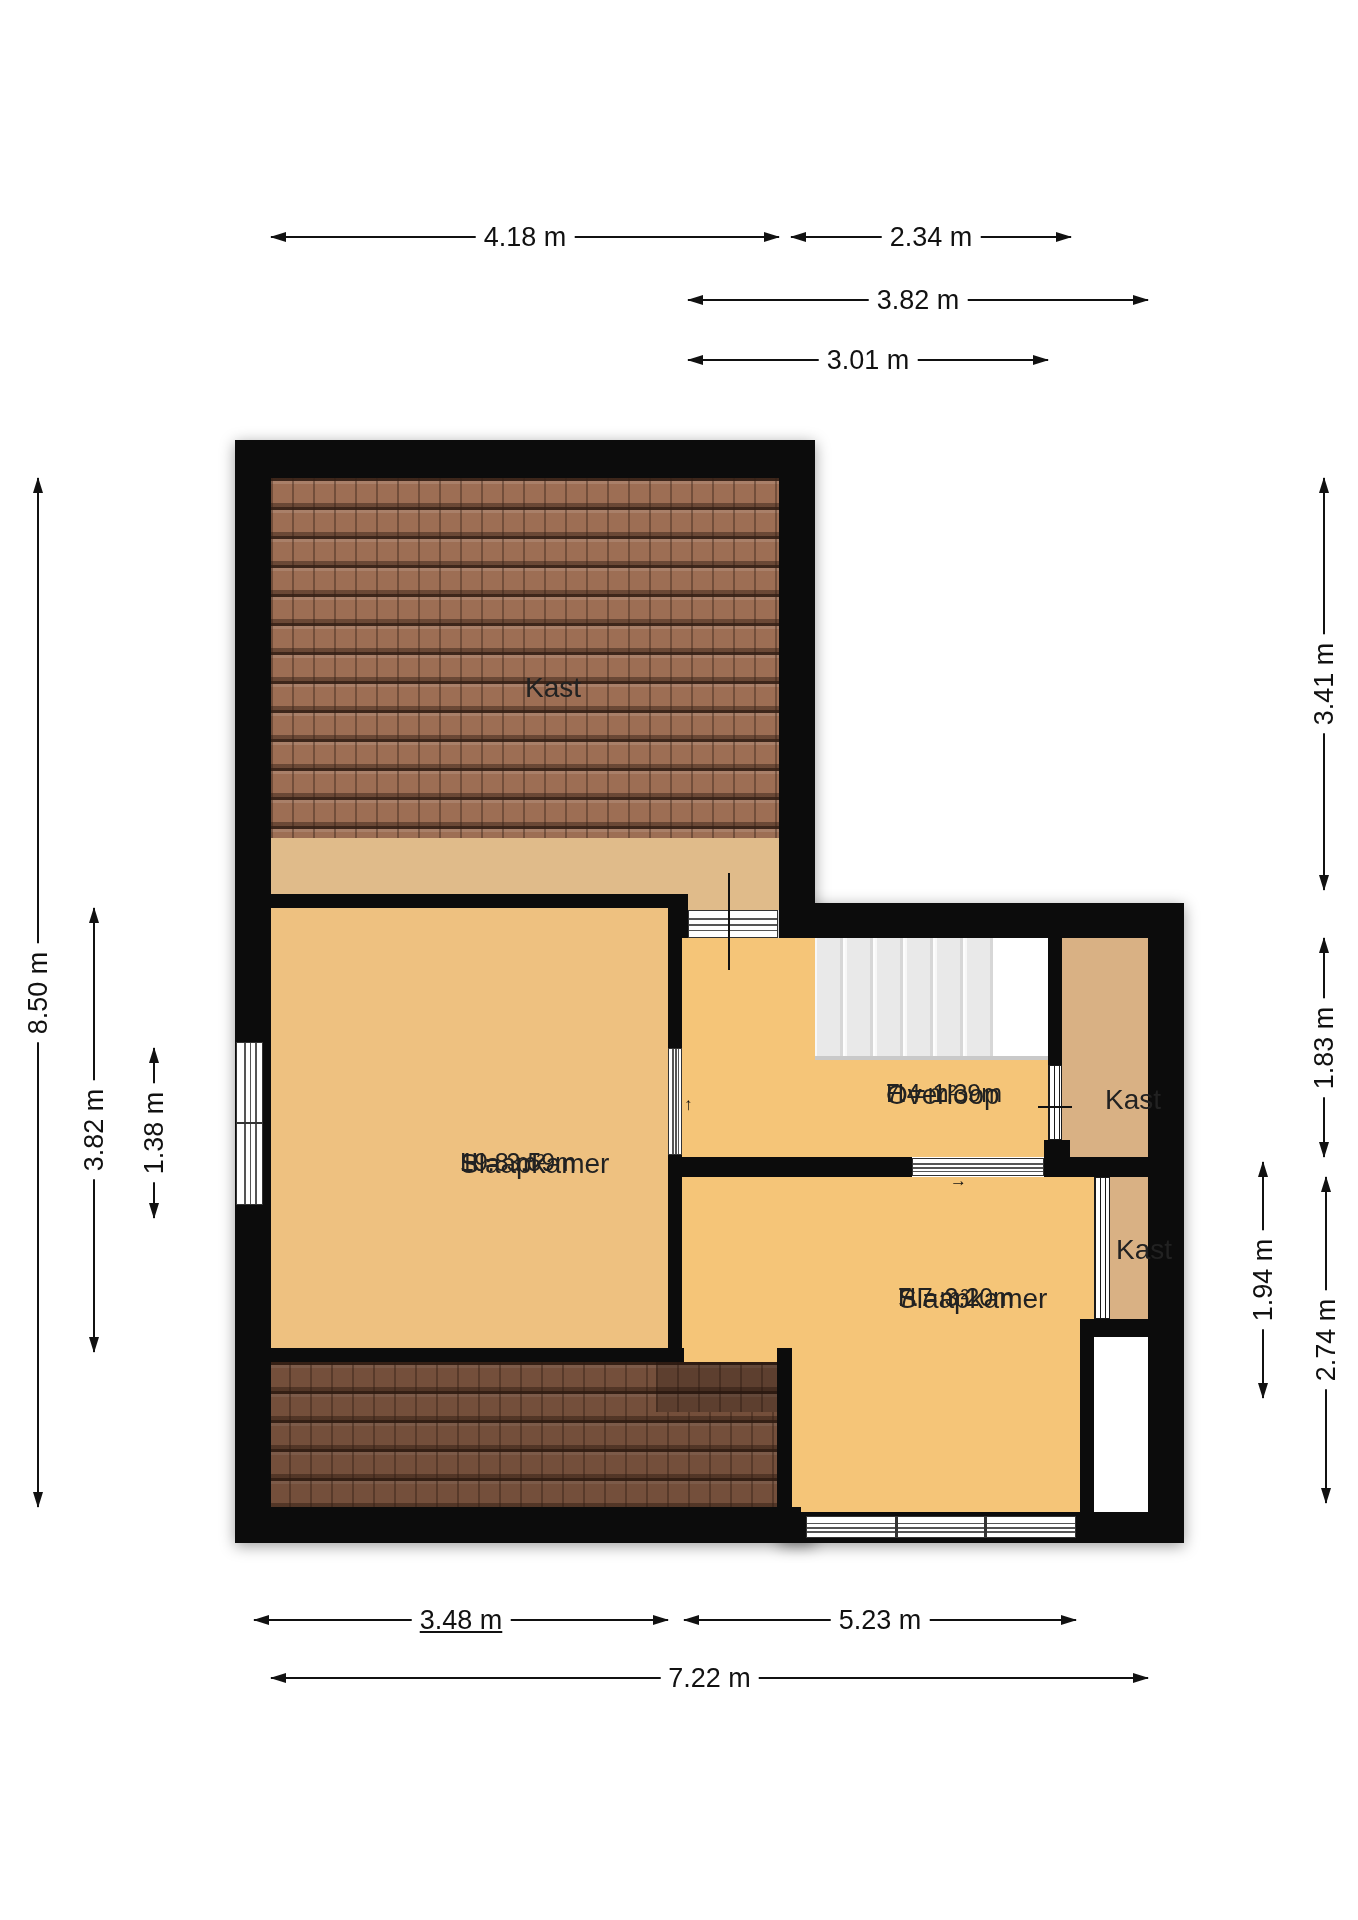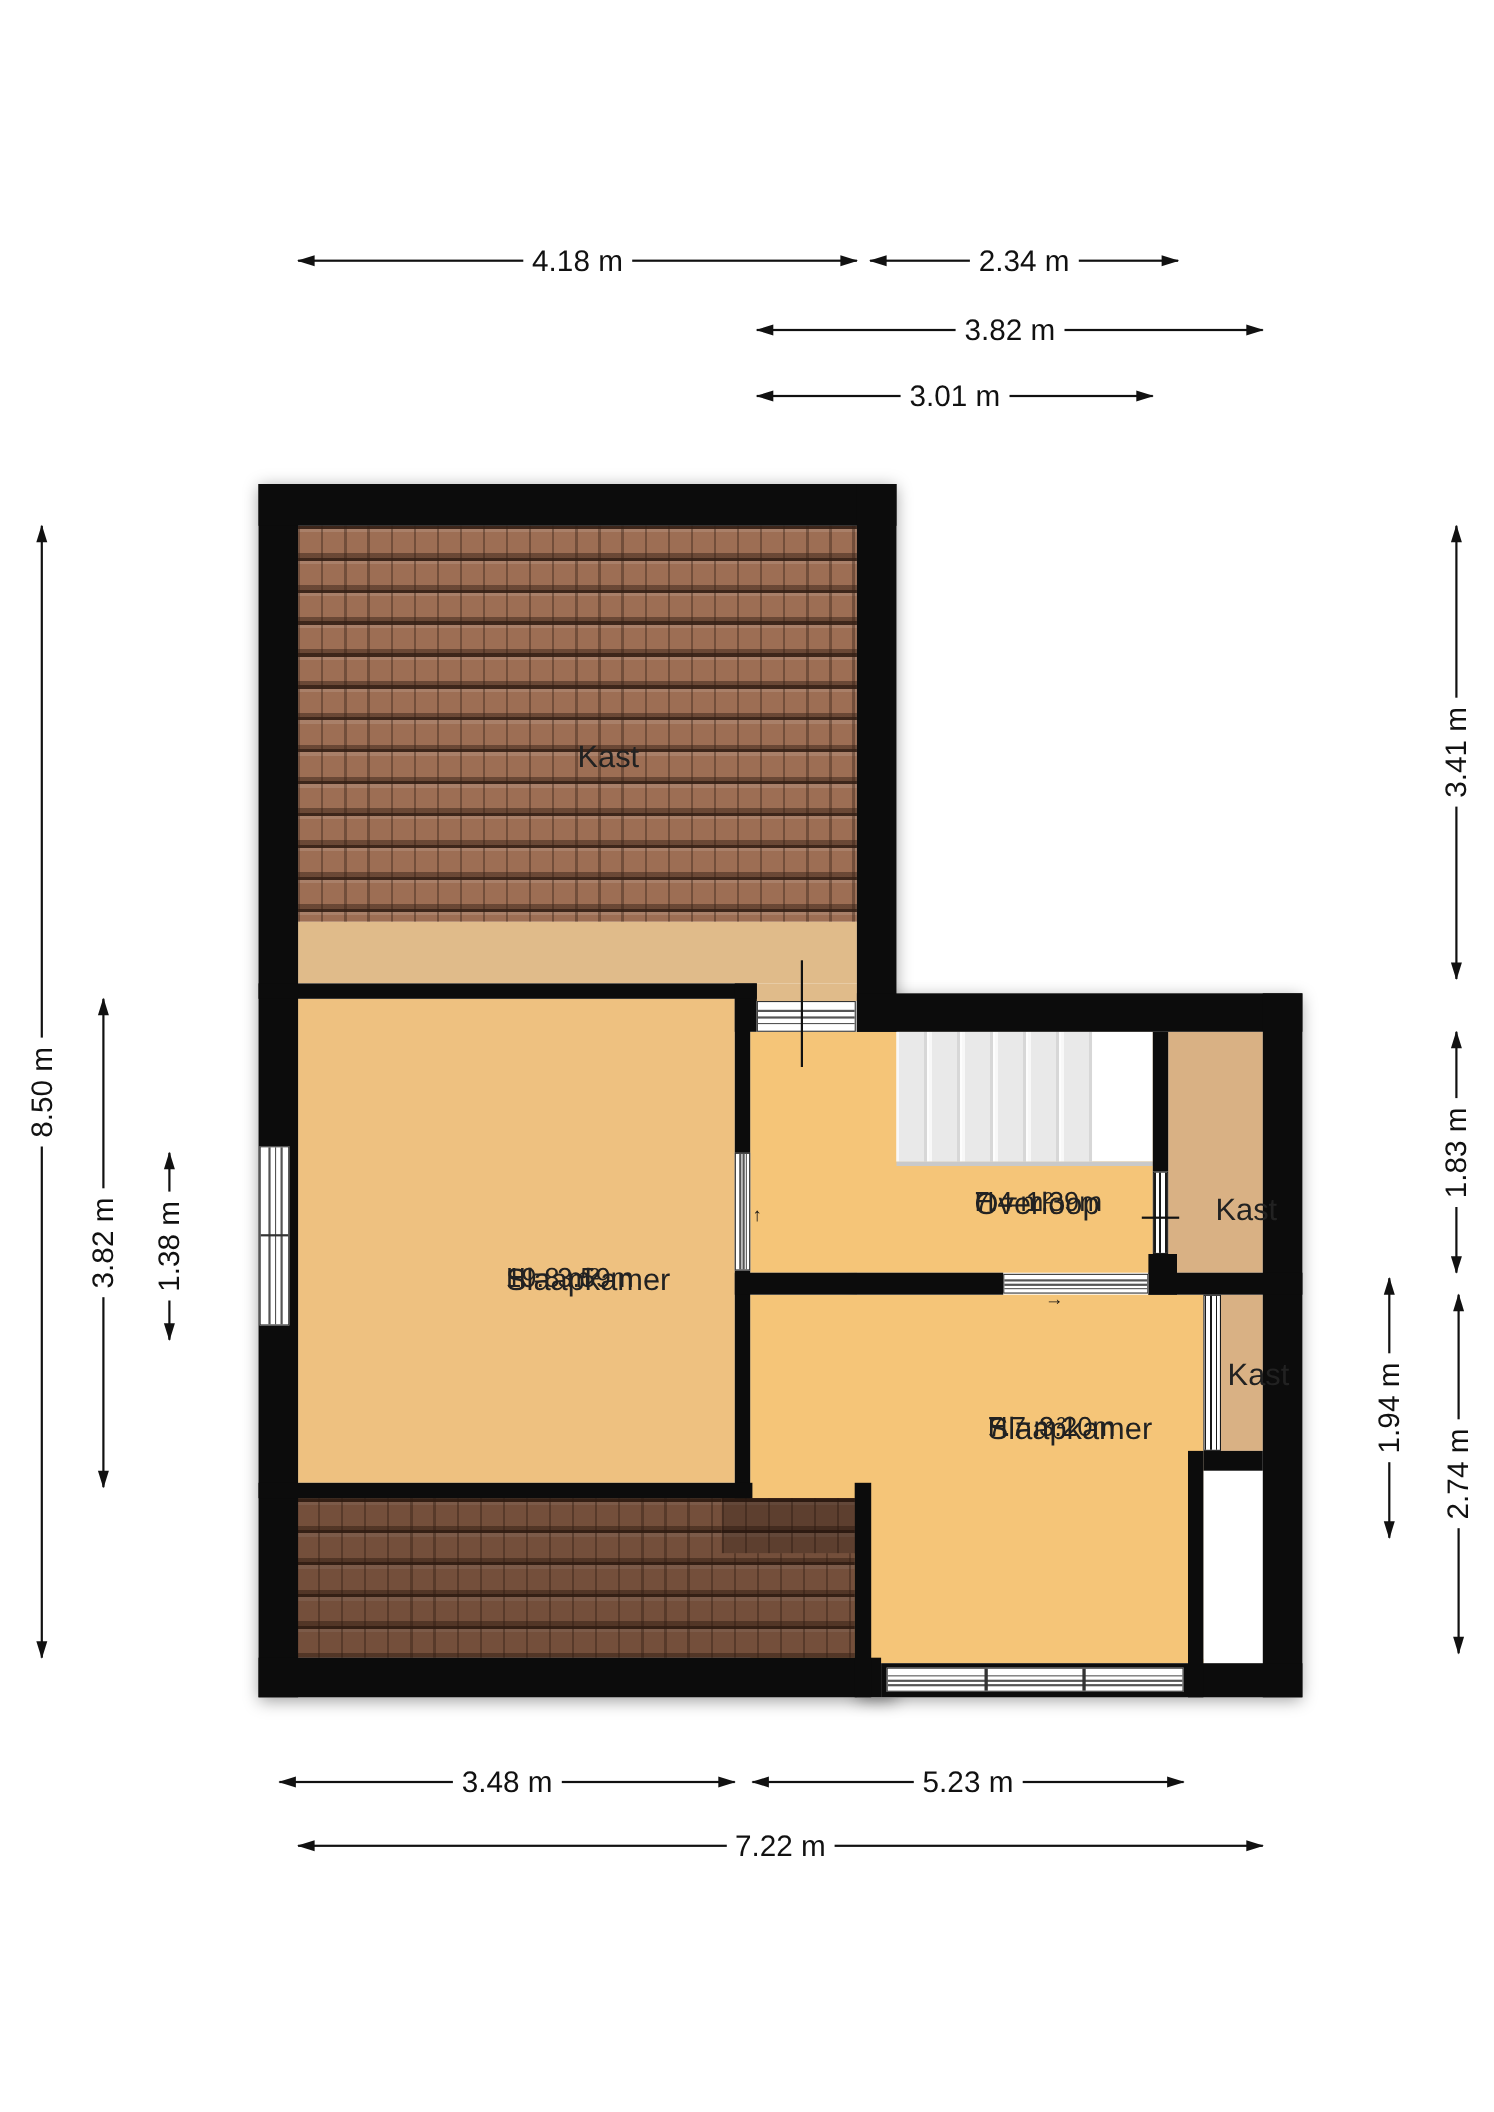--- a/index.html
+++ b/index.html
@@ -215,21 +215,21 @@
     <div class="dim v" style="left: 1326px; top: 1177px; width: 0px; height: 326px;">
       <div class="dl"></div>
       <div class="ah a"></div>
       <div class="ah b"></div>
       <span class="dt" style="position: absolute;">2.74 m</span>
     </div>
     <div class="dim h" style="left: 254px; top: 1620px; width: 414px; height: 0px;">
       <div class="dl"></div>
       <div class="ah a"></div>
       <div class="ah b"></div>
-      <span class="dt" style="position: absolute;">3.48 m</span>
+      <span class="dt" style="position: absolute; text-decoration: underline;">3.48 m</span>
     </div>
     <div class="dim h" style="left: 684px; top: 1620px; width: 392px; height: 0px;">
       <div class="dl"></div>
       <div class="ah a"></div>
       <div class="ah b"></div>
       <span class="dt" style="position: absolute;">5.23 m</span>
     </div>
     <div class="dim h" style="left: 271px; top: 1678px; width: 877px; height: 0px;">
       <div class="dl"></div>
       <div class="ah a"></div>

